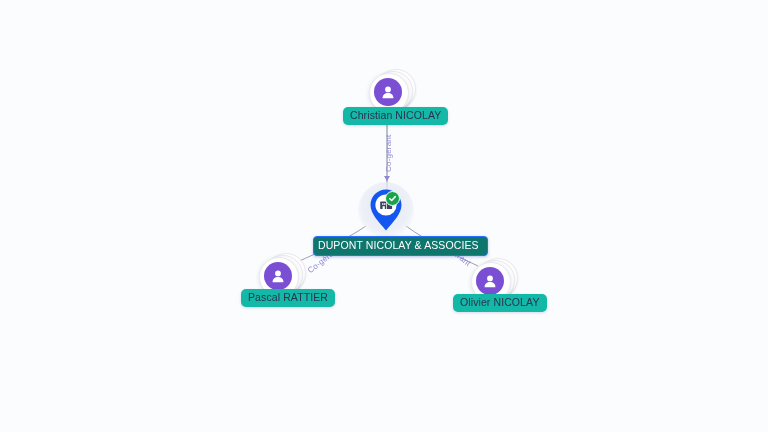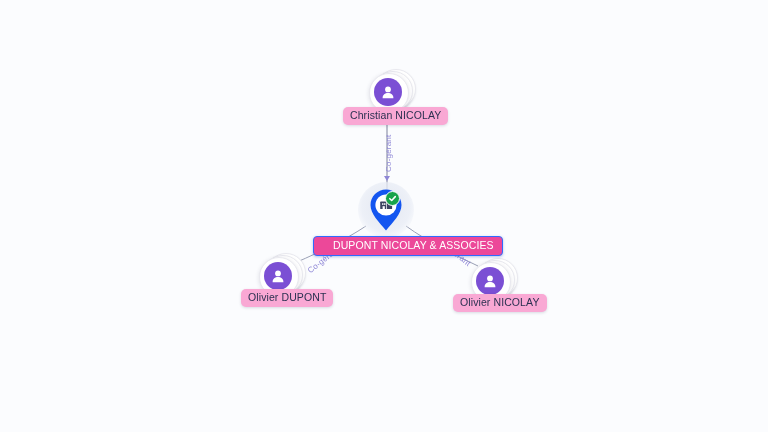--- a/index.html
+++ b/index.html
@@ -60,21 +60,21 @@
     background: #7b4fd4;
     display: flex;
     align-items: center;
     justify-content: center;
   }
   .avatar-circle svg { display: block; }
 
   
   .name-chip {
     position: absolute;
-    background: #f9a8d4;
+    background: #14b8a6;
     border-radius: 5px;
     padding: 2px 7px 3px 7px;
     font-size: 10.5px;
     line-height: 13px;
     color: #2b3151;
     white-space: nowrap;
     box-shadow: 0 1px 3px rgba(40,45,80,0.16);
     letter-spacing: 0.1px;
   }
 
@@ -119,25 +119,25 @@
     box-sizing: border-box;
     display: flex;
     align-items: center;
     justify-content: center;
   }
 
   .company-chip {
     position: absolute;
     left: 313px;
     top: 236px;
-    background: #ec4899;
+    background: #0f766e;
     color: #ffffff;
     border: 1.5px solid #2e6bff;
     border-radius: 4px;
-    padding: 2px 8px 3px 19px;
+    padding: 2px 8px 3px 4px;
     font-size: 10.5px;
     line-height: 13px;
     white-space: nowrap;
     box-shadow: 0 1px 3px rgba(20,60,180,0.30);
     letter-spacing: 0.1px;
   }
 
   
   .edge-label {
     position: absolute;
@@ -199,21 +199,21 @@
     <div class="stack-sheet s3"></div>
     <div class="stack-sheet s2"></div>
     <div class="stack-sheet s1"></div>
     <div class="avatar-circle">
       <svg width="16" height="16" viewBox="0 0 16 16">
         <circle cx="8" cy="5.4" r="2.9" fill="#ffffff"></circle>
         <path d="M2.6 14.2 C2.6 10.6 5.1 9.1 8 9.1 C10.9 9.1 13.4 10.6 13.4 14.2 Z" fill="#ffffff"></path>
       </svg>
     </div>
   </div>
-  <div class="name-chip" style="left:241px; top:289px;">Olivier DUPONT</div>
+  <div class="name-chip" style="left:241px; top:289px;">Pascal RATTIER</div>
 
   <div class="person-node" style="left:470px; top:257px;">
     <div class="stack-sheet s3"></div>
     <div class="stack-sheet s2"></div>
     <div class="stack-sheet s1"></div>
     <div class="avatar-circle">
       <svg width="16" height="16" viewBox="0 0 16 16">
         <circle cx="8" cy="5.4" r="2.9" fill="#ffffff"></circle>
         <path d="M2.6 14.2 C2.6 10.6 5.1 9.1 8 9.1 C10.9 9.1 13.4 10.6 13.4 14.2 Z" fill="#ffffff"></path>
       </svg>

